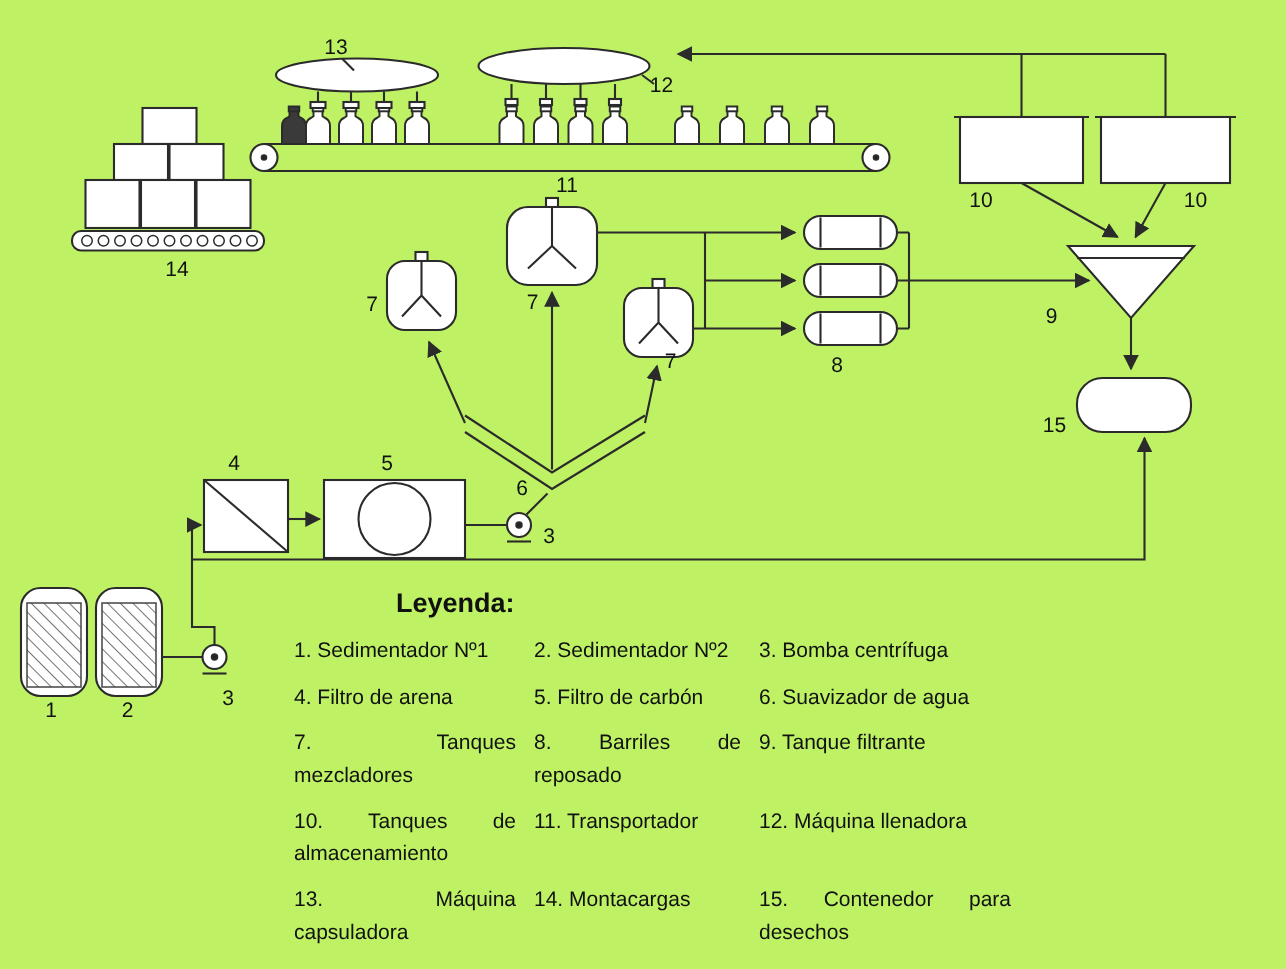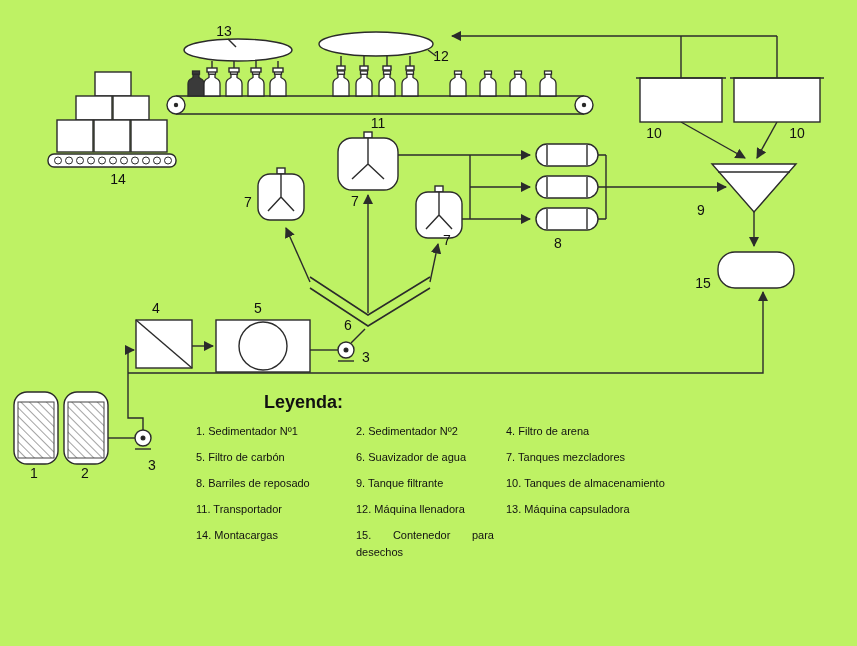--- a/index.html
+++ b/index.html
@@ -3,21 +3,21 @@
 <meta charset="utf-8">
 <style>
   * { margin:0; padding:0; box-sizing:border-box; }
   html,body { background:#ffffff; font-family:"Liberation Sans", sans-serif; }
   .canvas { position:relative; width:857px; height:646px; background:#bef264; overflow:hidden; }
   .canvas svg { position:absolute; left:0; top:0; }
   svg text { font-family:"Liberation Sans", sans-serif; font-size:14px; fill:#111; text-anchor:middle; }
   .legend { position:absolute; left:196px; top:392px; width:490px; color:#111; }
   .legend-title { font-size:18px; font-weight:700; margin-left:68px; margin-bottom:10px; }
   .legend-grid { display:grid; grid-template-columns:148px 138px 168px; column-gap:12px; row-gap:9px;
-                 font-size:11px; line-height:1.55; }
+                 font-size:14px; line-height:1.55; }
   .legend-grid > div { text-align:justify; }
 </style>
 </head>
 <body>
 
 <div class="canvas">
 
 <svg width="857" height="646" viewBox="0 0 857 646">
   <defs>
     <marker id="arr" viewBox="0 0 10 10" refX="9" refY="5" markerWidth="7.5" markerHeight="7.5" orient="auto">
@@ -219,20 +219,21 @@
     <text x="85" y="478">2</text>
     <text x="118" y="184">14</text>
   </g>
 </svg>
 
 <div class="legend">
   <div class="legend-title">Leyenda:</div>
   <div class="legend-grid">
     <div>1. Sedimentador Nº1</div>
     <div>2. Sedimentador Nº2</div>
+    <div>3. Bomba centrífuga</div>
     <div>4. Filtro de arena</div>
     <div>5. Filtro de carbón</div>
     <div>6. Suavizador de agua</div>
     <div>7. Tanques mezcladores</div>
     <div>8. Barriles de reposado</div>
     <div>9. Tanque filtrante</div>
     <div>10. Tanques de almacenamiento</div>
     <div>11. Transportador</div>
     <div>12. Máquina llenadora</div>
     <div>13. Máquina capsuladora</div>

